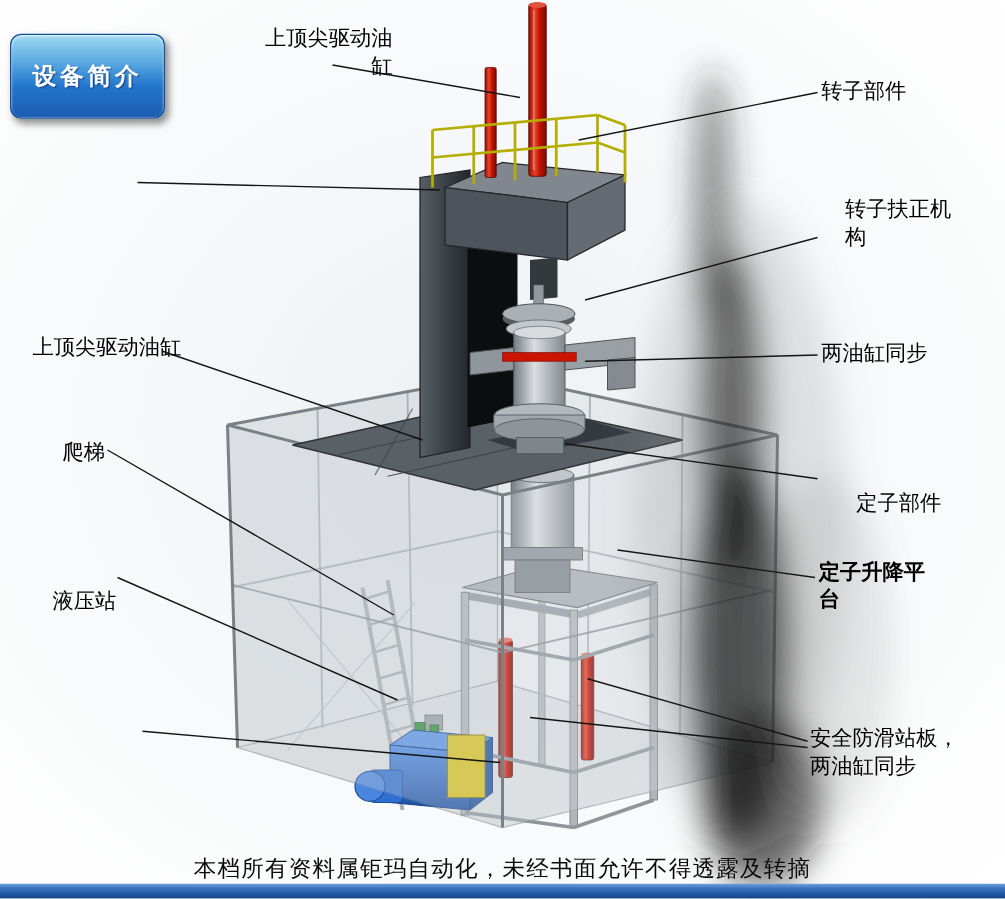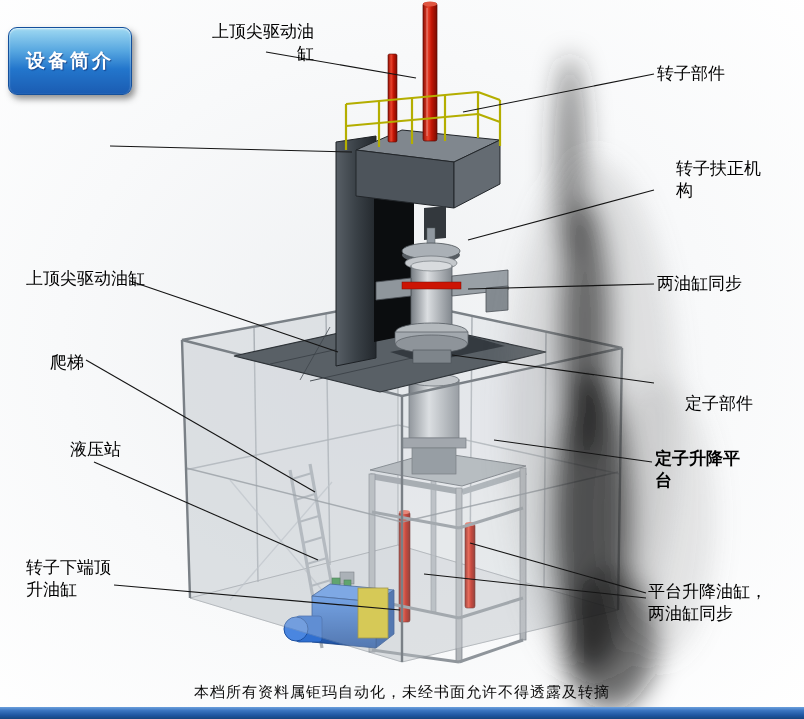--- a/index.html
+++ b/index.html
@@ -16,21 +16,21 @@
   .badge{
     position:absolute;left:8px;top:27px;padding:20px 17px;border-radius:9px;
     background:linear-gradient(180deg,#9fd9f2 0%,#56a6e0 35%,#2376cc 62%,#1b5cb2 100%);
     color:#fff;font-weight:700;font-size:19px;letter-spacing:3px;
     border:1px solid #14509c;
     box-shadow:3px 4px 6px rgba(40,40,40,.5), inset 0 1px 2px rgba(255,255,255,.75);
     text-shadow:1px 1px 1px rgba(0,0,60,.45);
   }
   .footer{
     position:absolute;left:0;right:0;top:683px;text-align:center;
-    font-size:15px;color:#0a0a0a;letter-spacing:1px;
+    font-size:18px;color:#0a0a0a;letter-spacing:1px;
   }
   .bottombar{
     position:absolute;left:0;right:0;top:707px;height:12px;
     background:linear-gradient(180deg,#6ca0dc 0%,#3a74c0 30%,#1e55a0 70%,#16457e 100%);
   }
 </style>
 </head>
 <body>
 
 <div class="stage">
@@ -239,21 +239,20 @@
 
   <div class="badge">设备简介</div>
 
   <div class="label" style="left:196px;top:20px;width:118px;text-align:right;">上顶尖驱动油缸</div>
   <div class="label" style="left:657px;top:62px;">转子部件</div>
   <div class="label" style="left:657px;top:157px;width:95px;margin-left:19px;">转子扶正机构</div>
   <div class="label" style="left:26px;top:267px;">上顶尖驱动油缸</div>
   <div class="label" style="left:657px;top:272px;">两油缸同步</div>
   <div class="label" style="left:50px;top:351px;text-align:right;">爬梯</div>
   <div class="label" style="left:657px;top:392px;margin-left:28px;">定子部件</div>
-  <div class="label" style="left:42px;top:438px;margin-left:28px;">液压站</div>
+  <div class="label" style="left:42px;top:470px;">液压站</div>
   <div class="label" style="left:655px;top:447px;width:95px;font-weight:bold;">定子升降平台</div>
-  <div class="label" style="left:26px;top:556px;width:95px;">转子下端顶升油缸</div>
-  <div class="label" style="left:648px;top:580px;width:126px;">平台升降油缸，两油缸同步</div>
+  <div class="label" style="left:648px;top:580px;width:126px;">安全防滑站板，两油缸同步</div>
 
   <div class="footer">本档所有资料属钜玛自动化，未经书面允许不得透露及转摘</div>
   <div class="bottombar"></div>
 
 </div>
 
 </body></html>

